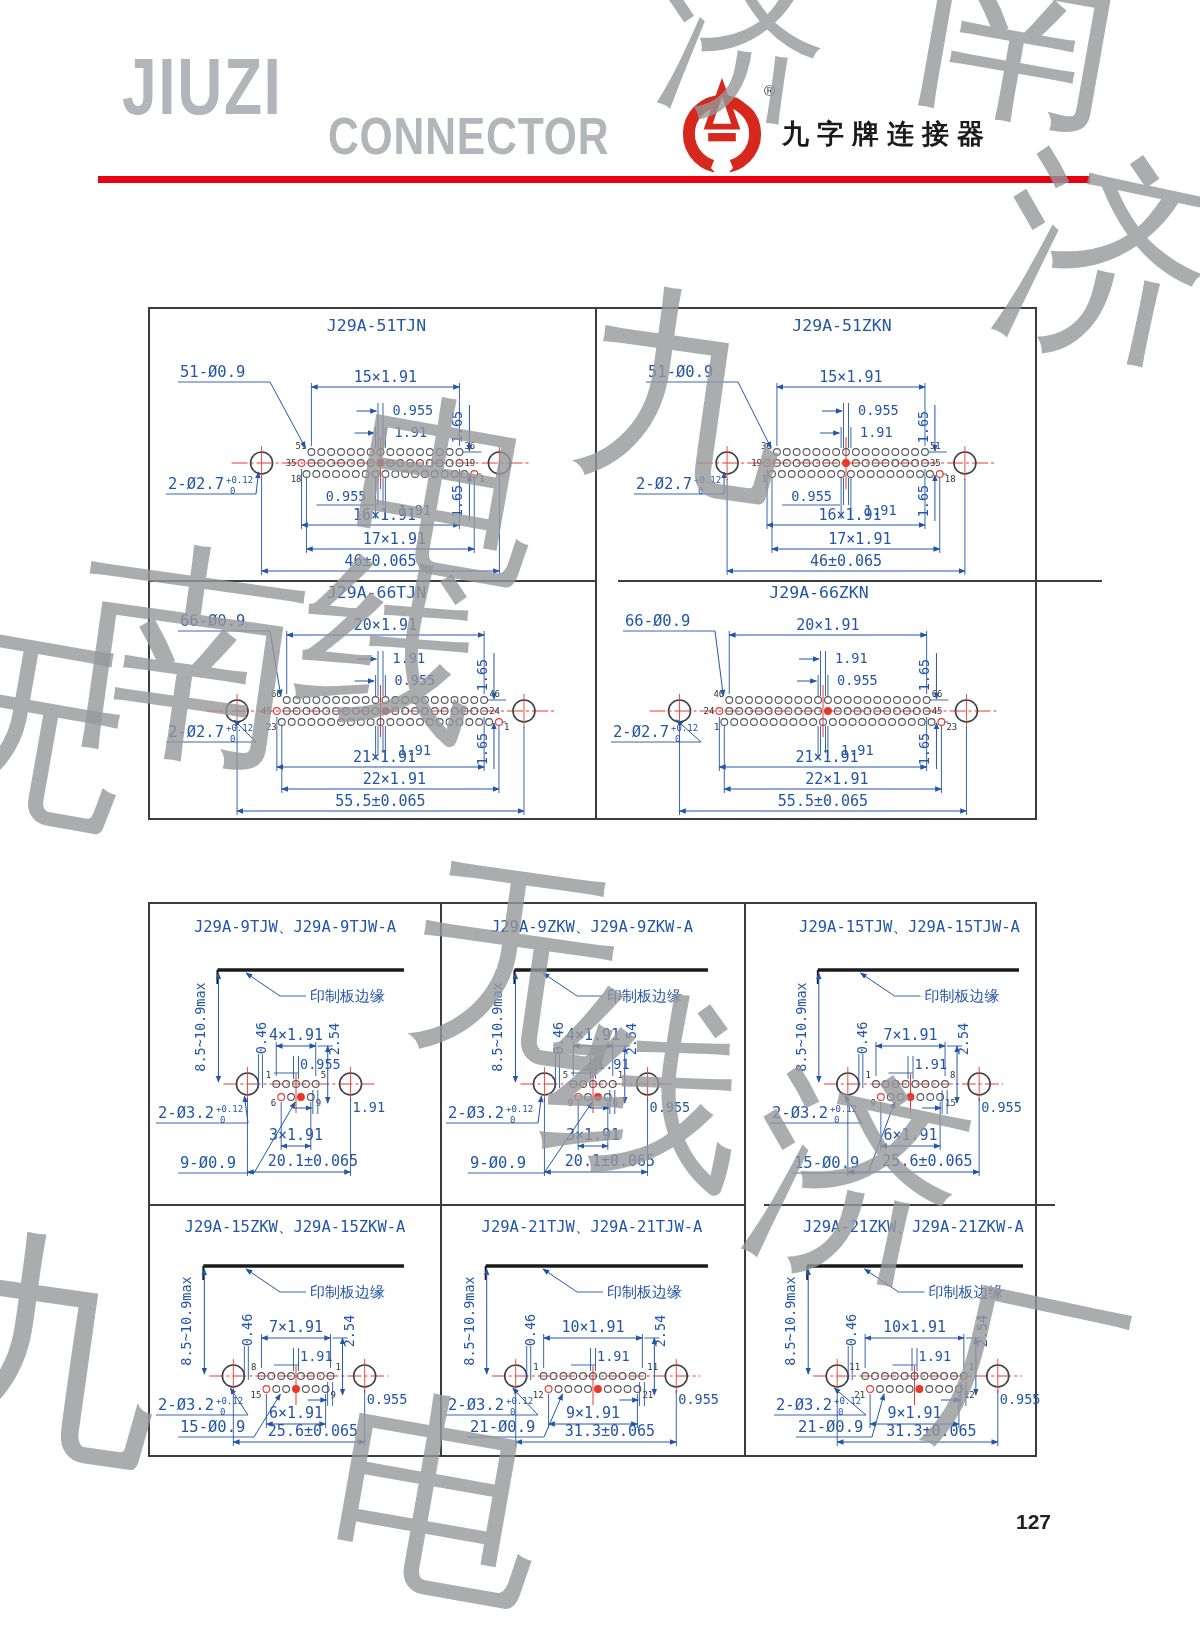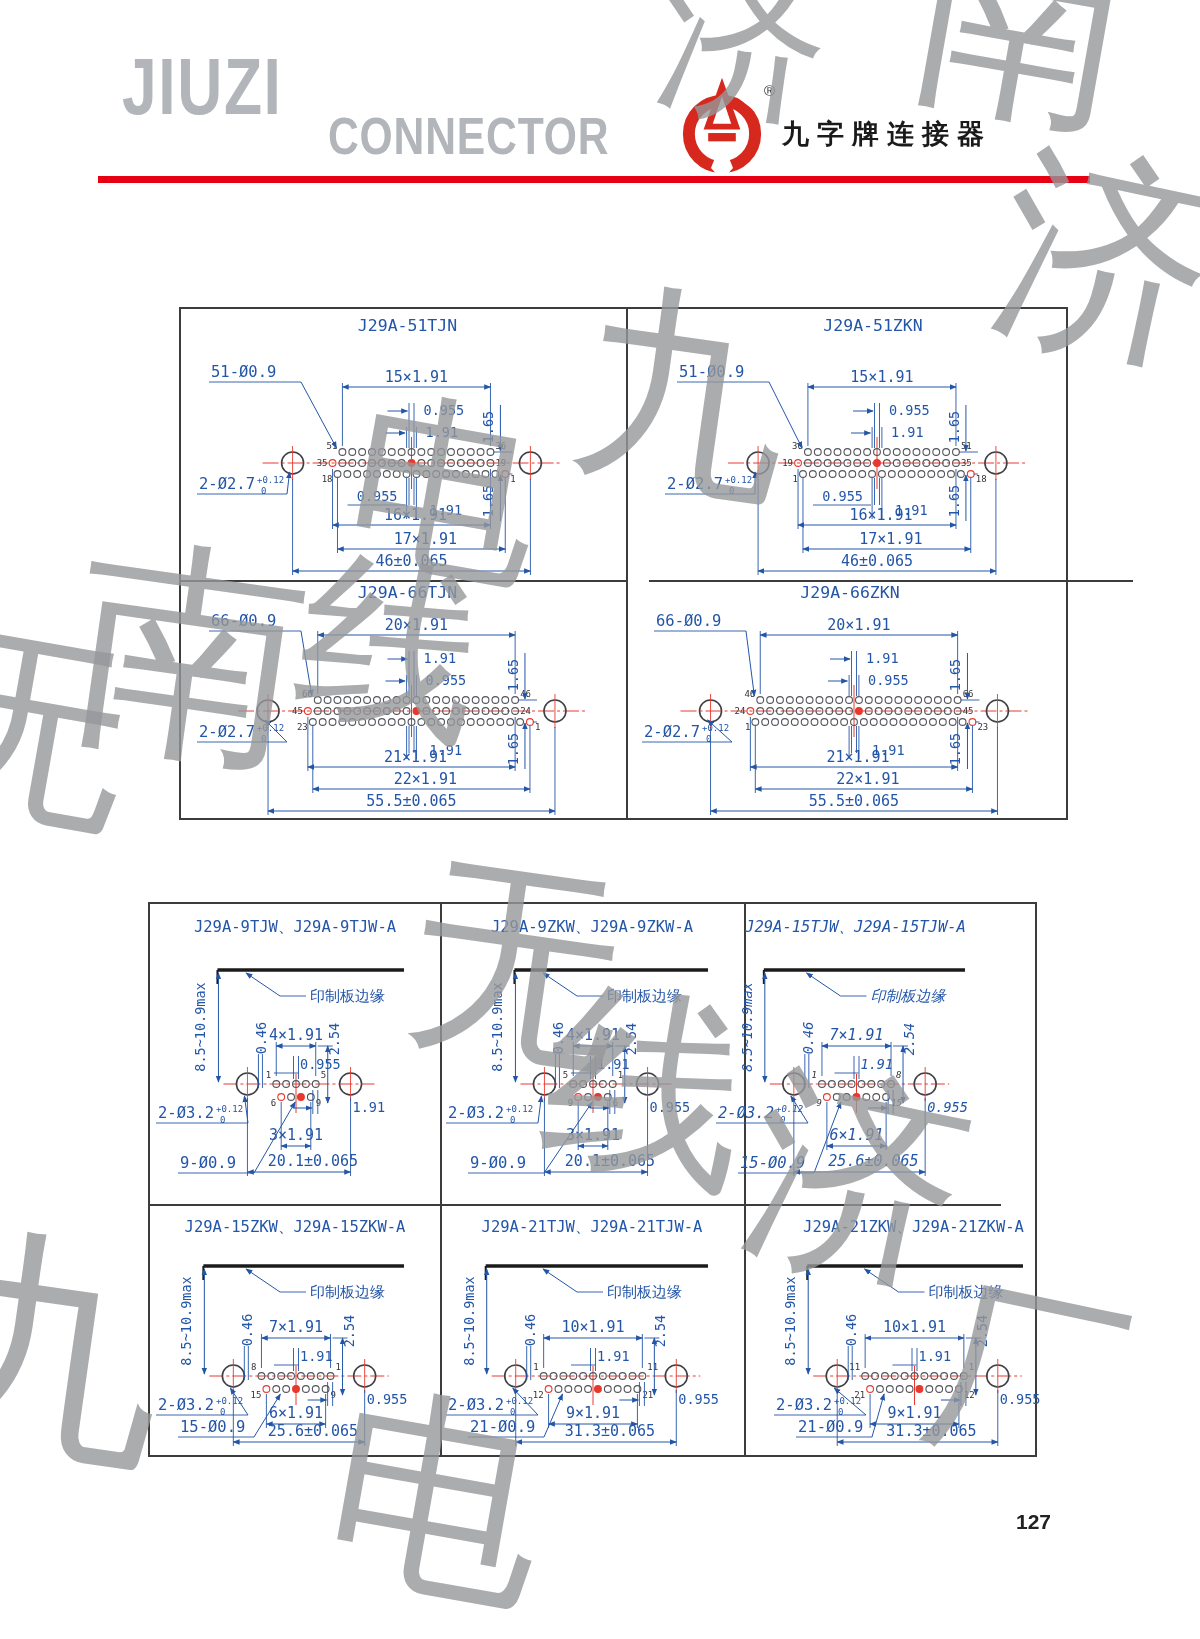--- a/index.html
+++ b/index.html
@@ -9,21 +9,21 @@
   #brand-top{left:122px;top:40px;font-size:76px;font-weight:bold;color:#b2b5b9;
              letter-spacing:2px;transform:scale(0.82,1.05);transform-origin:left top;}
   #brand-bottom{left:328px;top:106px;font-size:52px;font-weight:bold;color:#b2b5b9;
              letter-spacing:1px;transform:scaleX(0.82);transform-origin:left top;}
   #brand-cn{left:782px;top:116px;font-size:27px;font-weight:bold;color:#1a1a1a;letter-spacing:8px;}
   #reg-mark{left:764px;top:82px;font-size:15px;color:#333;}
   #red-rule{left:98px;top:176px;width:992px;height:7px;}
   #main-title{left:120px;top:212px;font-size:28px;color:#111;font-family:"Liberation Serif",serif;}
   #sub-title{left:136px;top:258px;font-size:22px;color:#111;font-family:"Liberation Serif",serif;}
   .box{position:absolute;border:2px solid #3c3c3c;background:transparent;}
-  #box1{left:148px;top:307px;width:885px;height:509px;margin-left:31px;}
+  #box1{left:148px;top:307px;width:885px;height:509px;}
   #box2{left:148px;top:902px;width:885px;height:551px;}
   .panel{position:absolute;overflow:hidden;}
   .panel.br{border-right:2px solid #3c3c3c;}
   .panel.bb{border-bottom:2px solid #3c3c3c;}
   #section2{left:143px;top:836px;font-size:22px;color:#111;font-family:"Liberation Serif",serif;display:flex;align-items:center;gap:14px;}
   #section2 .sq{display:inline-block;width:17px;height:17px;background:#1a1a1a;}
   #page-number{left:1016px;top:1510px;font-size:21px;color:#222;font-weight:bold;}
   #wm-layer{left:0;top:0;width:1200px;height:1639px;pointer-events:none;z-index:30;}
   .wm-char{position:absolute;color:#96989b;opacity:0.8;font-family:"DejaVu Serif",serif;line-height:1;}
   svg text{font-family:"DejaVu Sans Mono",monospace;}
@@ -673,21 +673,21 @@
           <text x="170" y="262" fill="#2456a8" font-size="15" text-anchor="middle">20.1±0.065</text>
           <text x="8" y="214" fill="#2456a8" font-size="15.5" text-anchor="start">2-Ø3.2</text>
           <text x="66" y="208" fill="#2456a8" font-size="9" text-anchor="start">+0.12</text>
           <text x="70" y="219" fill="#2456a8" font-size="9" text-anchor="start">0</text>
           <line x1="6" y1="219" x2="98" y2="219" stroke="#2456a8" stroke-width="0.9"></line>
           <line x1="98" y1="219" x2="101.4435" y2="192" stroke="#2456a8" stroke-width="1" marker-end="url(#arw1)"></line>
           <text x="30" y="264" fill="#2456a8" font-size="15.5" text-anchor="start">9-Ø0.9</text>
           <line x1="28" y1="269" x2="104" y2="269" stroke="#2456a8" stroke-width="0.9"></line>
           <line x1="104" y1="269" x2="152.195" y2="198" stroke="#2456a8" stroke-width="1" marker-end="url(#arw1)"></line>
         </svg></div>
-      <div class="panel bb" style="left: 560px; top: 0px; width: 291px; height: 300px; font-style: italic;"><svg width="291" height="300" viewBox="0 0 291 300">
+      <div class="panel bb" style="left: 614px; top: 0px; width: 291px; height: 300px;"><svg width="291" height="300" viewBox="0 0 291 300">
           <defs>
             <marker id="arw2" viewBox="0 0 10 10" refX="9" refY="5" markerWidth="7" markerHeight="7" orient="auto-start-reverse">
               <path d="M0 1 L10 5 L0 9 z" fill="#2456a8"></path>
             </marker>
           </defs>
           <text x="145.5" y="28" fill="#2456a8" font-size="15.5" text-anchor="middle">J29A-15TJW、J29A-15TJW-A</text>
           <line x1="53.836" y1="66" x2="255" y2="66" stroke="#1b1b1b" stroke-width="3.5"></line>
           <line x1="53.836" y1="66" x2="53.836" y2="80" stroke="#1b1b1b" stroke-width="2"></line>
           <text x="160.5" y="97" fill="#2456a8" font-size="15" text-anchor="start">印制板边缘</text>
           <line x1="156.5" y1="92" x2="130.5" y2="92" stroke="#2456a8" stroke-width="0.9"></line>

